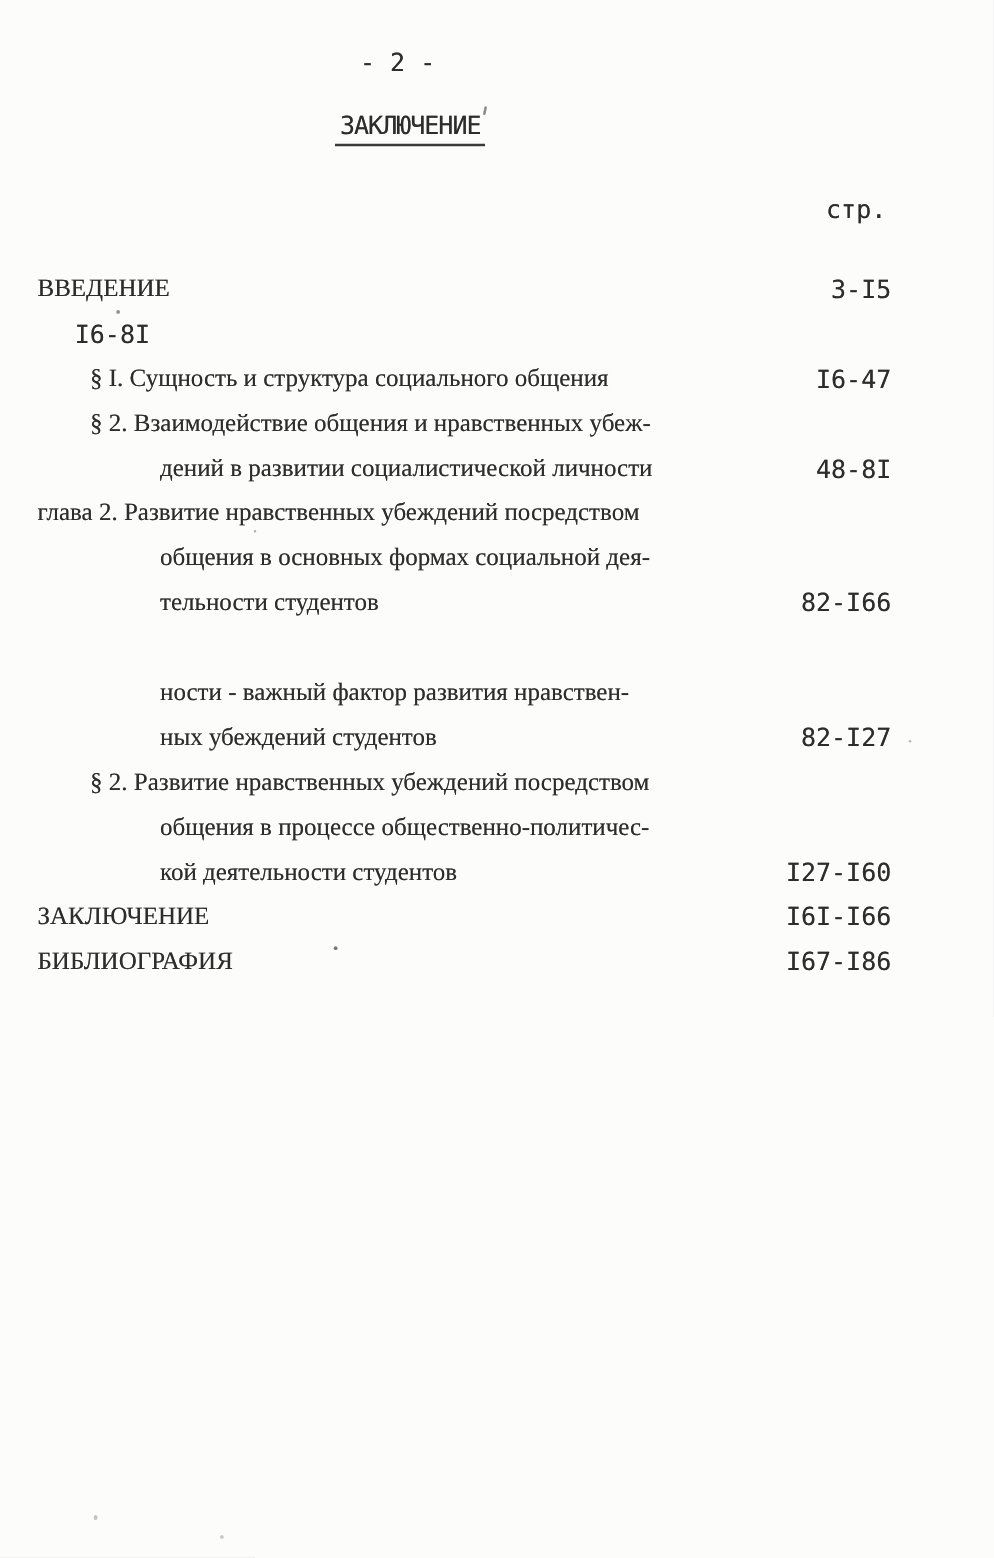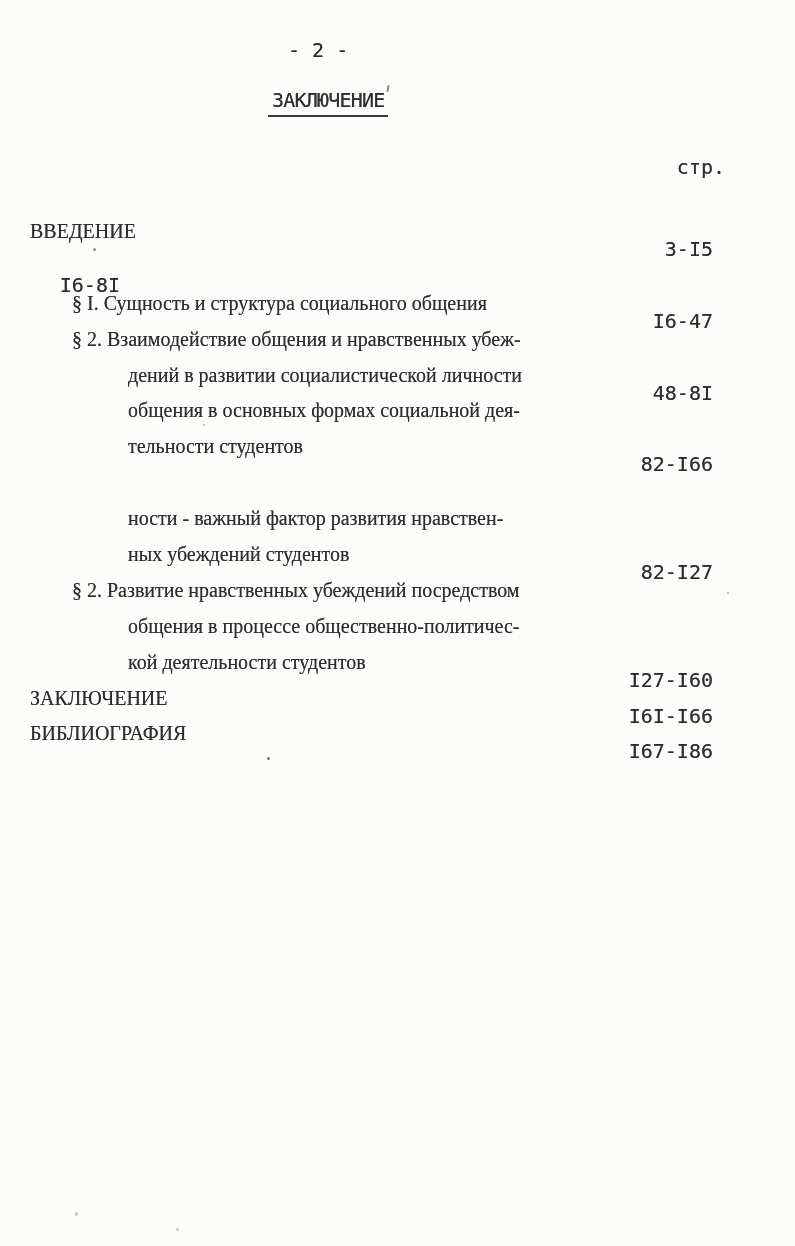--- a/index.html
+++ b/index.html
@@ -17,38 +17,38 @@
     position:absolute;left:288px;top:38px;
     font-size:20px;white-space:pre;
   }
   .doc-title{
     position:absolute;left:268px;top:88px;
     font-size:20px;letter-spacing:-0.8px;
     padding:0 4px 3px 4px;
     border-bottom:2px solid #3a3a3a;
   }
   .col-header{
-    position:absolute;top:155px;right:70px;
+    position:absolute;top:155px;right:86px;
     font-size:20px;
   }
   .toc{
     position:absolute;left:30px;right:82px;top:214px;
   }
   .toc-row{
     display:flex;
     height:35.9px;
     line-height:35.9px;
     font-size:20px;
     white-space:nowrap;
   }
   .lbl{flex:1;overflow:visible;font-family:Liberation Serif, serif;}
   .ind0{padding-left:0;}
   .ind1{padding-left:42px;}
   .ind2{padding-left:98px;}
-  .pg{width:90px;text-align:right;flex:none;margin-top:18px;}
+  .pg{width:90px;text-align:right;flex:none;}
   
   .artifact{position:absolute;background:#6a6a6a;border-radius:50%;}
   .a-tick{width:2px;height:7px;border-radius:1px;transform:rotate(12deg);background:#8a8a8a;}
   .a-dot1{left:93px;top:248px;width:3px;height:3px;background:#8f8f8f;}
   .a-dot2{left:267px;top:757px;width:3px;height:3px;background:#777;}
   .a-dot3{left:727px;top:592px;width:2px;height:2px;background:#b5b5b5;}
   .a-dot4{left:203px;top:424px;width:2px;height:2px;background:#b0b0b0;}
   .a-spk1{left:75px;top:1212px;width:3px;height:4px;background:#c2c2c2;}
   .a-spk2{left:176px;top:1228px;width:3px;height:3px;background:#c8c8c8;}
   .a-tickpos{left:387px;top:85px;}
@@ -76,20 +76,24 @@
       <span class="lbl ind1">§ I. Сущность и структура социального общения</span>
       <span class="pg">I6-47</span>
     </div>
     <div class="toc-row">
       <span class="lbl ind1">§ 2. Взаимодействие общения и нравственных убеж-</span>
       <span class="pg"></span>
     </div>
     <div class="toc-row">
       <span class="lbl ind2">дений в развитии социалистической личности</span>
       <span class="pg">48-8I</span>
+    </div>
+    <div class="toc-row">
+      <span class="lbl ind0">глава 2. Развитие нравственных убеждений посредством</span>
+      <span class="pg"></span>
     </div>
     <div class="toc-row">
       <span class="lbl ind2">общения в основных формах социальной дея-</span>
       <span class="pg"></span>
     </div>
     <div class="toc-row">
       <span class="lbl ind2">тельности студентов</span>
       <span class="pg">82-I66</span>
     </div>
     <div class="toc-row">

